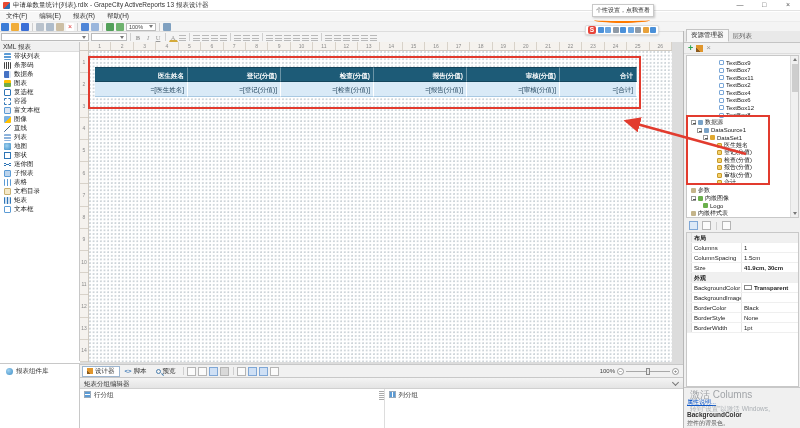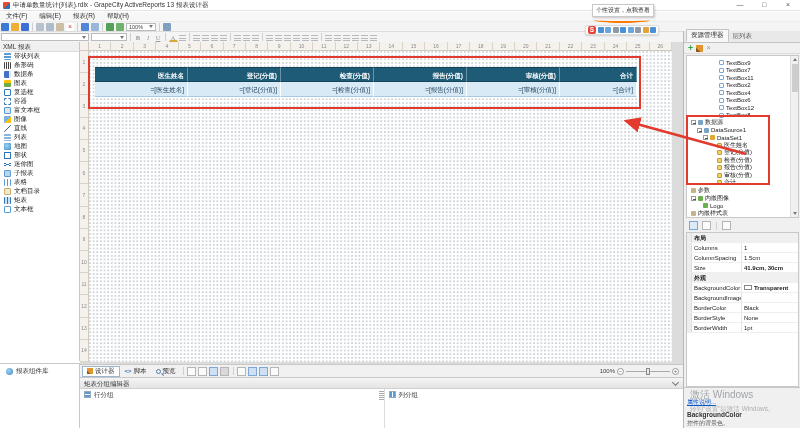--- a/index.html
+++ b/index.html
@@ -604,15 +604,15 @@
   <div class="pdesc">
     <span class="plink">属性说明...</span>
     <div class="ptitle">BackgroundColor</div>
     <div class="ptext">控件的背景色。</div>
   </div>
 </div>
 
 <div class="abs tree-red"></div>
 
 <div class="abs wmark">
-  <div class="wm1">激活 Windows</div>
+  <div class="wm1">激活 Columns</div>
   <div class="wm2">转到“设置”以激活 Windows。</div>
 </div>
 
 </body></html>

